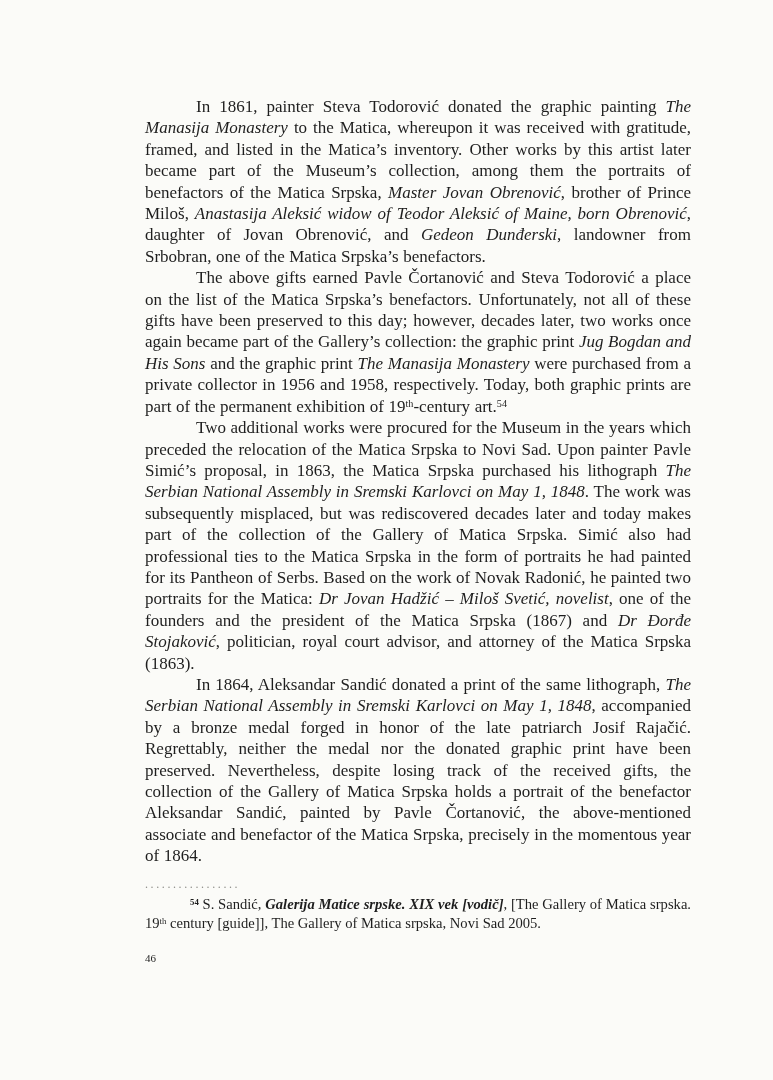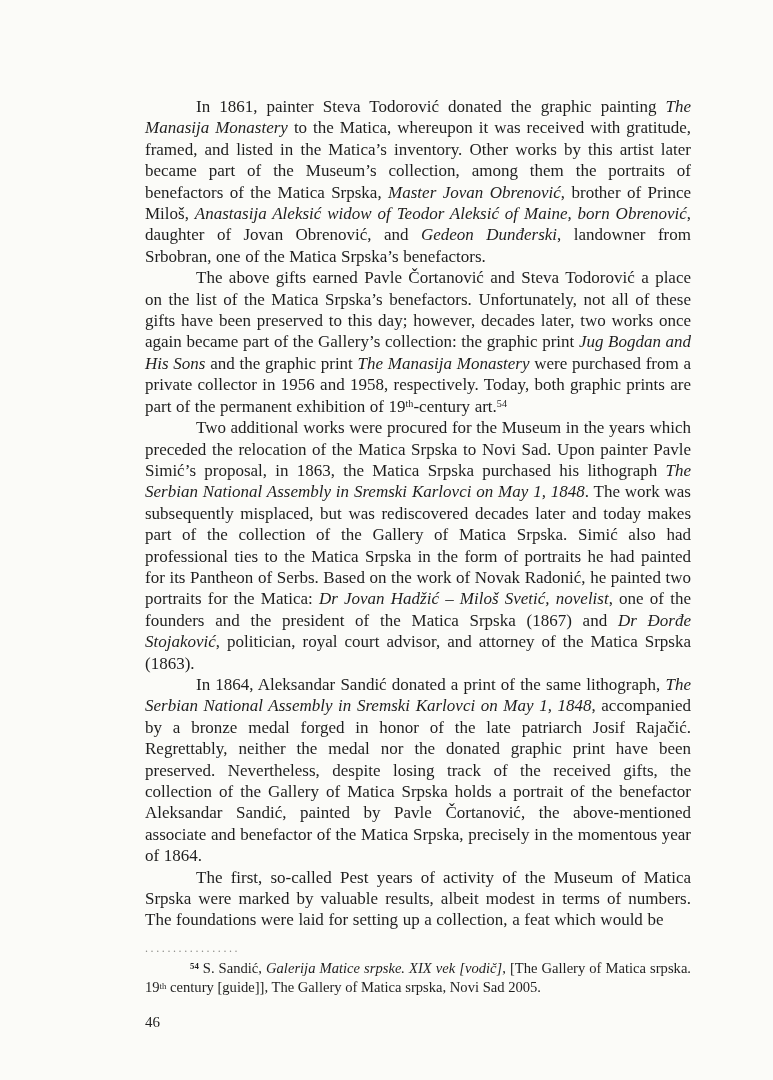--- a/index.html
+++ b/index.html
@@ -45,33 +45,32 @@
   }
   p.footnote {
     margin: 3px 0 0 0;
     text-align: justify;
     text-indent: 45px;
     font-size: 14.6px;
     line-height: 19.6px;
   }
   .page-number {
     margin-top: 15px;
-    font-size: 15px;
+    font-size: 11px;
     line-height: 18px;
   }
 </style>
 </head>
 <body style="background: rgb(251, 251, 248); color: rgb(30, 30, 30);">
 
 <div class="text-block">
   <div id="paragraphs">
       <p class="body-par"><span>In 1861, painter Steva Todorović donated the graphic painting </span><span style="font-style: italic;">The Manasija Monastery</span><span> to the Matica, whereupon it was received with gratitude, framed, and listed in the Matica’s inventory. Other works by this artist later became part of the Museum’s collection, among them the portraits of benefactors of the Matica Srpska, </span><span style="font-style: italic;">Master Jovan Obrenović</span><span>, brother of Prince Miloš, </span><span style="font-style: italic;">Anastasija Aleksić widow of Teodor Aleksić of Maine, born Obrenović</span><span>, daughter of Jovan Obrenović, and </span><span style="font-style: italic;">Gedeon Dunđerski</span><span>, landowner from Srbobran, one of the Matica Srpska’s benefactors.</span></p>
       <p class="body-par"><span>The above gifts earned Pavle Čortanović and Steva Todorović a place on the list of the Matica Srpska’s benefactors. Unfortunately, not all of these gifts have been preserved to this day; however, decades later, two works once again became part of the Gallery’s collection: the graphic print </span><span style="font-style: italic;">Jug Bogdan and His Sons</span><span> and the graphic print </span><span style="font-style: italic;">The Manasija Monastery</span><span> were purchased from a private collector in 1956 and 1958, respectively. Today, both graphic prints are part of the permanent exhibition of 19</span><sup>th</sup><span>-century art.</span><sup>54</sup></p>
       <p class="body-par"><span>Two additional works were procured for the Museum in the years which preceded the relocation of the Matica Srpska to Novi Sad. Upon painter Pavle Simić’s proposal, in 1863, the Matica Srpska purchased his lithograph </span><span style="font-style: italic;">The Serbian National Assembly in Sremski Karlovci on May 1, 1848</span><span>. The work was subsequently misplaced, but was rediscovered decades later and today makes part of the collection of the Gallery of Matica Srpska. Simić also had professional ties to the Matica Srpska in the form of portraits he had painted for its Pantheon of Serbs. Based on the work of Novak Radonić, he painted two portraits for the Matica: </span><span style="font-style: italic;">Dr Jovan Hadžić – Miloš Svetić, novelist</span><span>, one of the founders and the president of the Matica Srpska (1867) and </span><span style="font-style: italic;">Dr Đorđe Stojaković</span><span>, politician, royal court advisor, and attorney of the Matica Srpska (1863).</span></p>
       <p class="body-par"><span>In 1864, Aleksandar Sandić donated a print of the same lithograph, </span><span style="font-style: italic;">The Serbian National Assembly in Sremski Karlovci on May 1, 1848</span><span>, accompanied by a bronze medal forged in honor of the late patriarch Josif Rajačić. Regrettably, neither the medal nor the donated graphic print have been preserved. Nevertheless, despite losing track of the received gifts, the collection of the Gallery of Matica Srpska holds a portrait of the benefactor Aleksandar Sandić, painted by Pavle Čortanović, the above-mentioned associate and benefactor of the Matica Srpska, precisely in the momentous year of 1864.</span></p>
-      <p class="body-par"><span>The first, so-called Pest years of activity of the Museum of Matica Srpska were marked by valuable results, albeit modest in terms of numbers. The foundations were laid for setting up a collection, a feat which would be</span></p>
     </div>
   <div class="footnote-area">
     <div class="fn-sep" style="color: rgb(143, 143, 139);">.................</div>
-    <p class="footnote" id="footnote"><sup style="font-weight: bold;">54</sup><span> S. Sandić, </span><span style="font-style: italic;">Galerija Matice srpske. XIX vek [vodič]</span><span>, [The Gallery of Matica srpska. 19</span><sup>th</sup><span> century [guide]], The Gallery of Matica srpska, Novi Sad 2005.</span></p>
+    <p class="footnote" id="footnote"><sup style="font-weight: bold;">54</sup><span> S. Sandić, </span><span style="font-style: italic; font-weight: bold;">Galerija Matice srpske. XIX vek [vodič]</span><span>, [The Gallery of Matica srpska. 19</span><sup>th</sup><span> century [guide]], The Gallery of Matica srpska, Novi Sad 2005.</span></p>
   </div>
   <div class="page-number">46</div>
 </div>
 
 </body></html>

